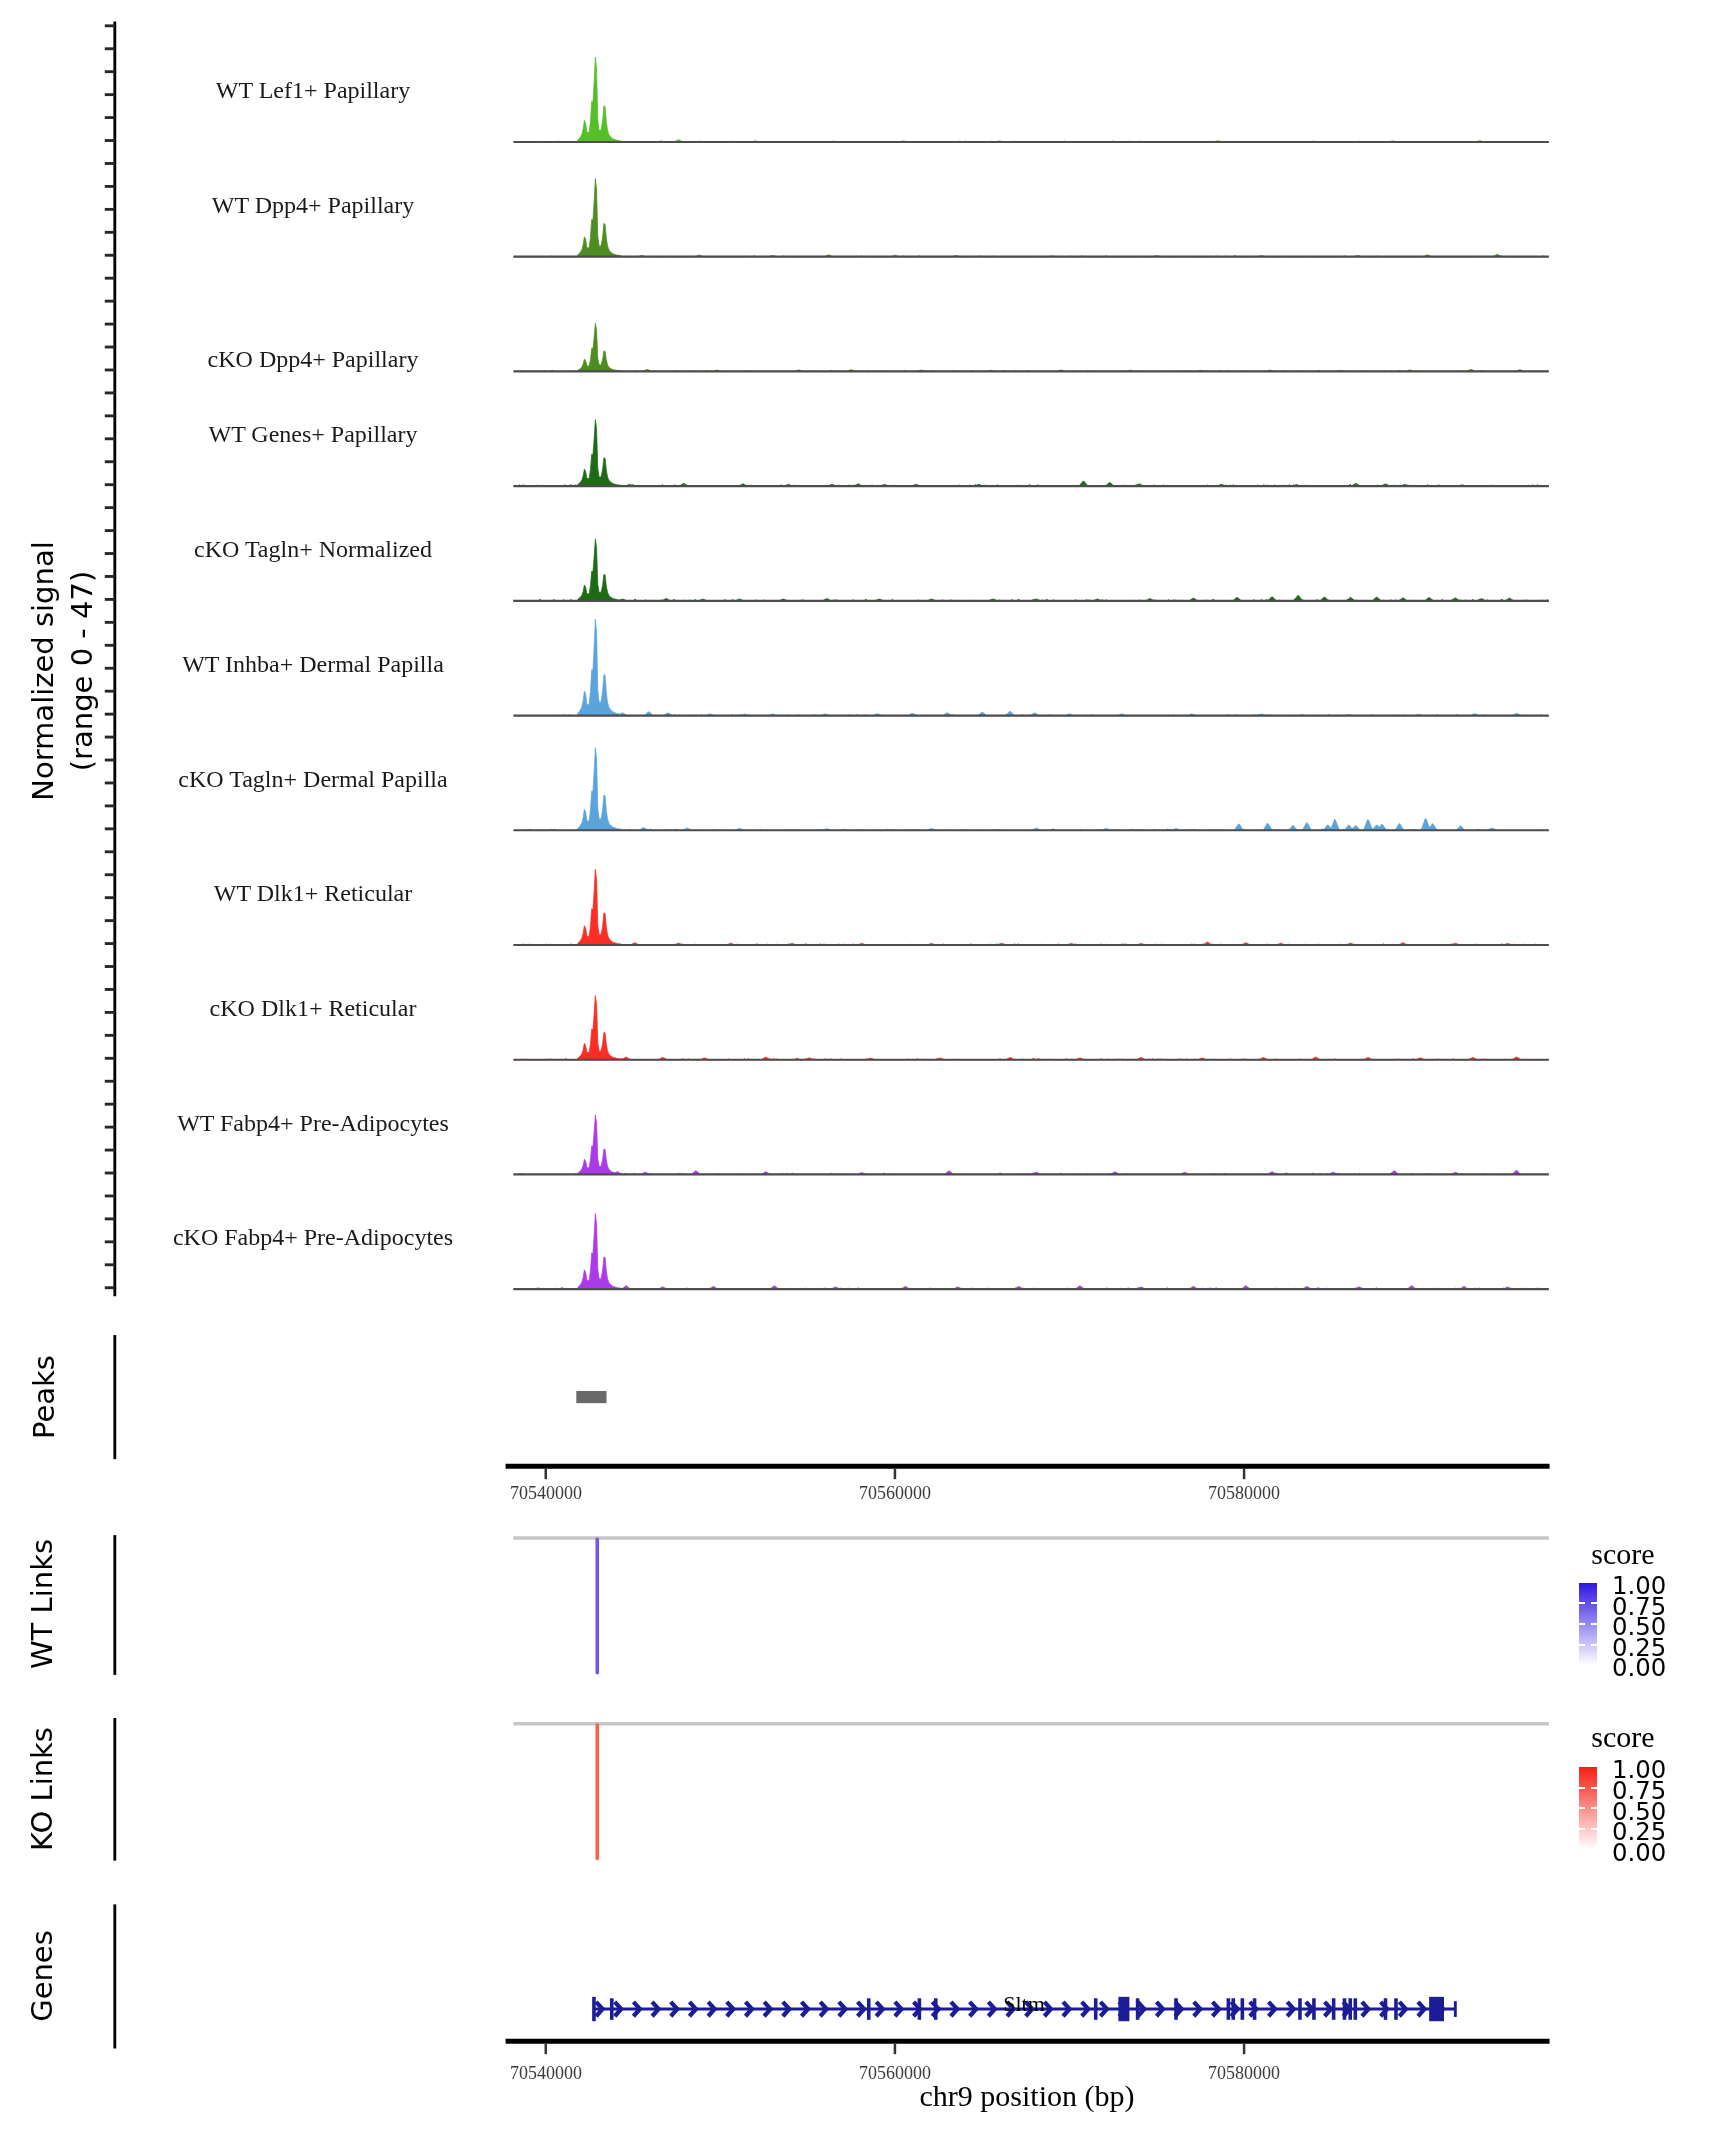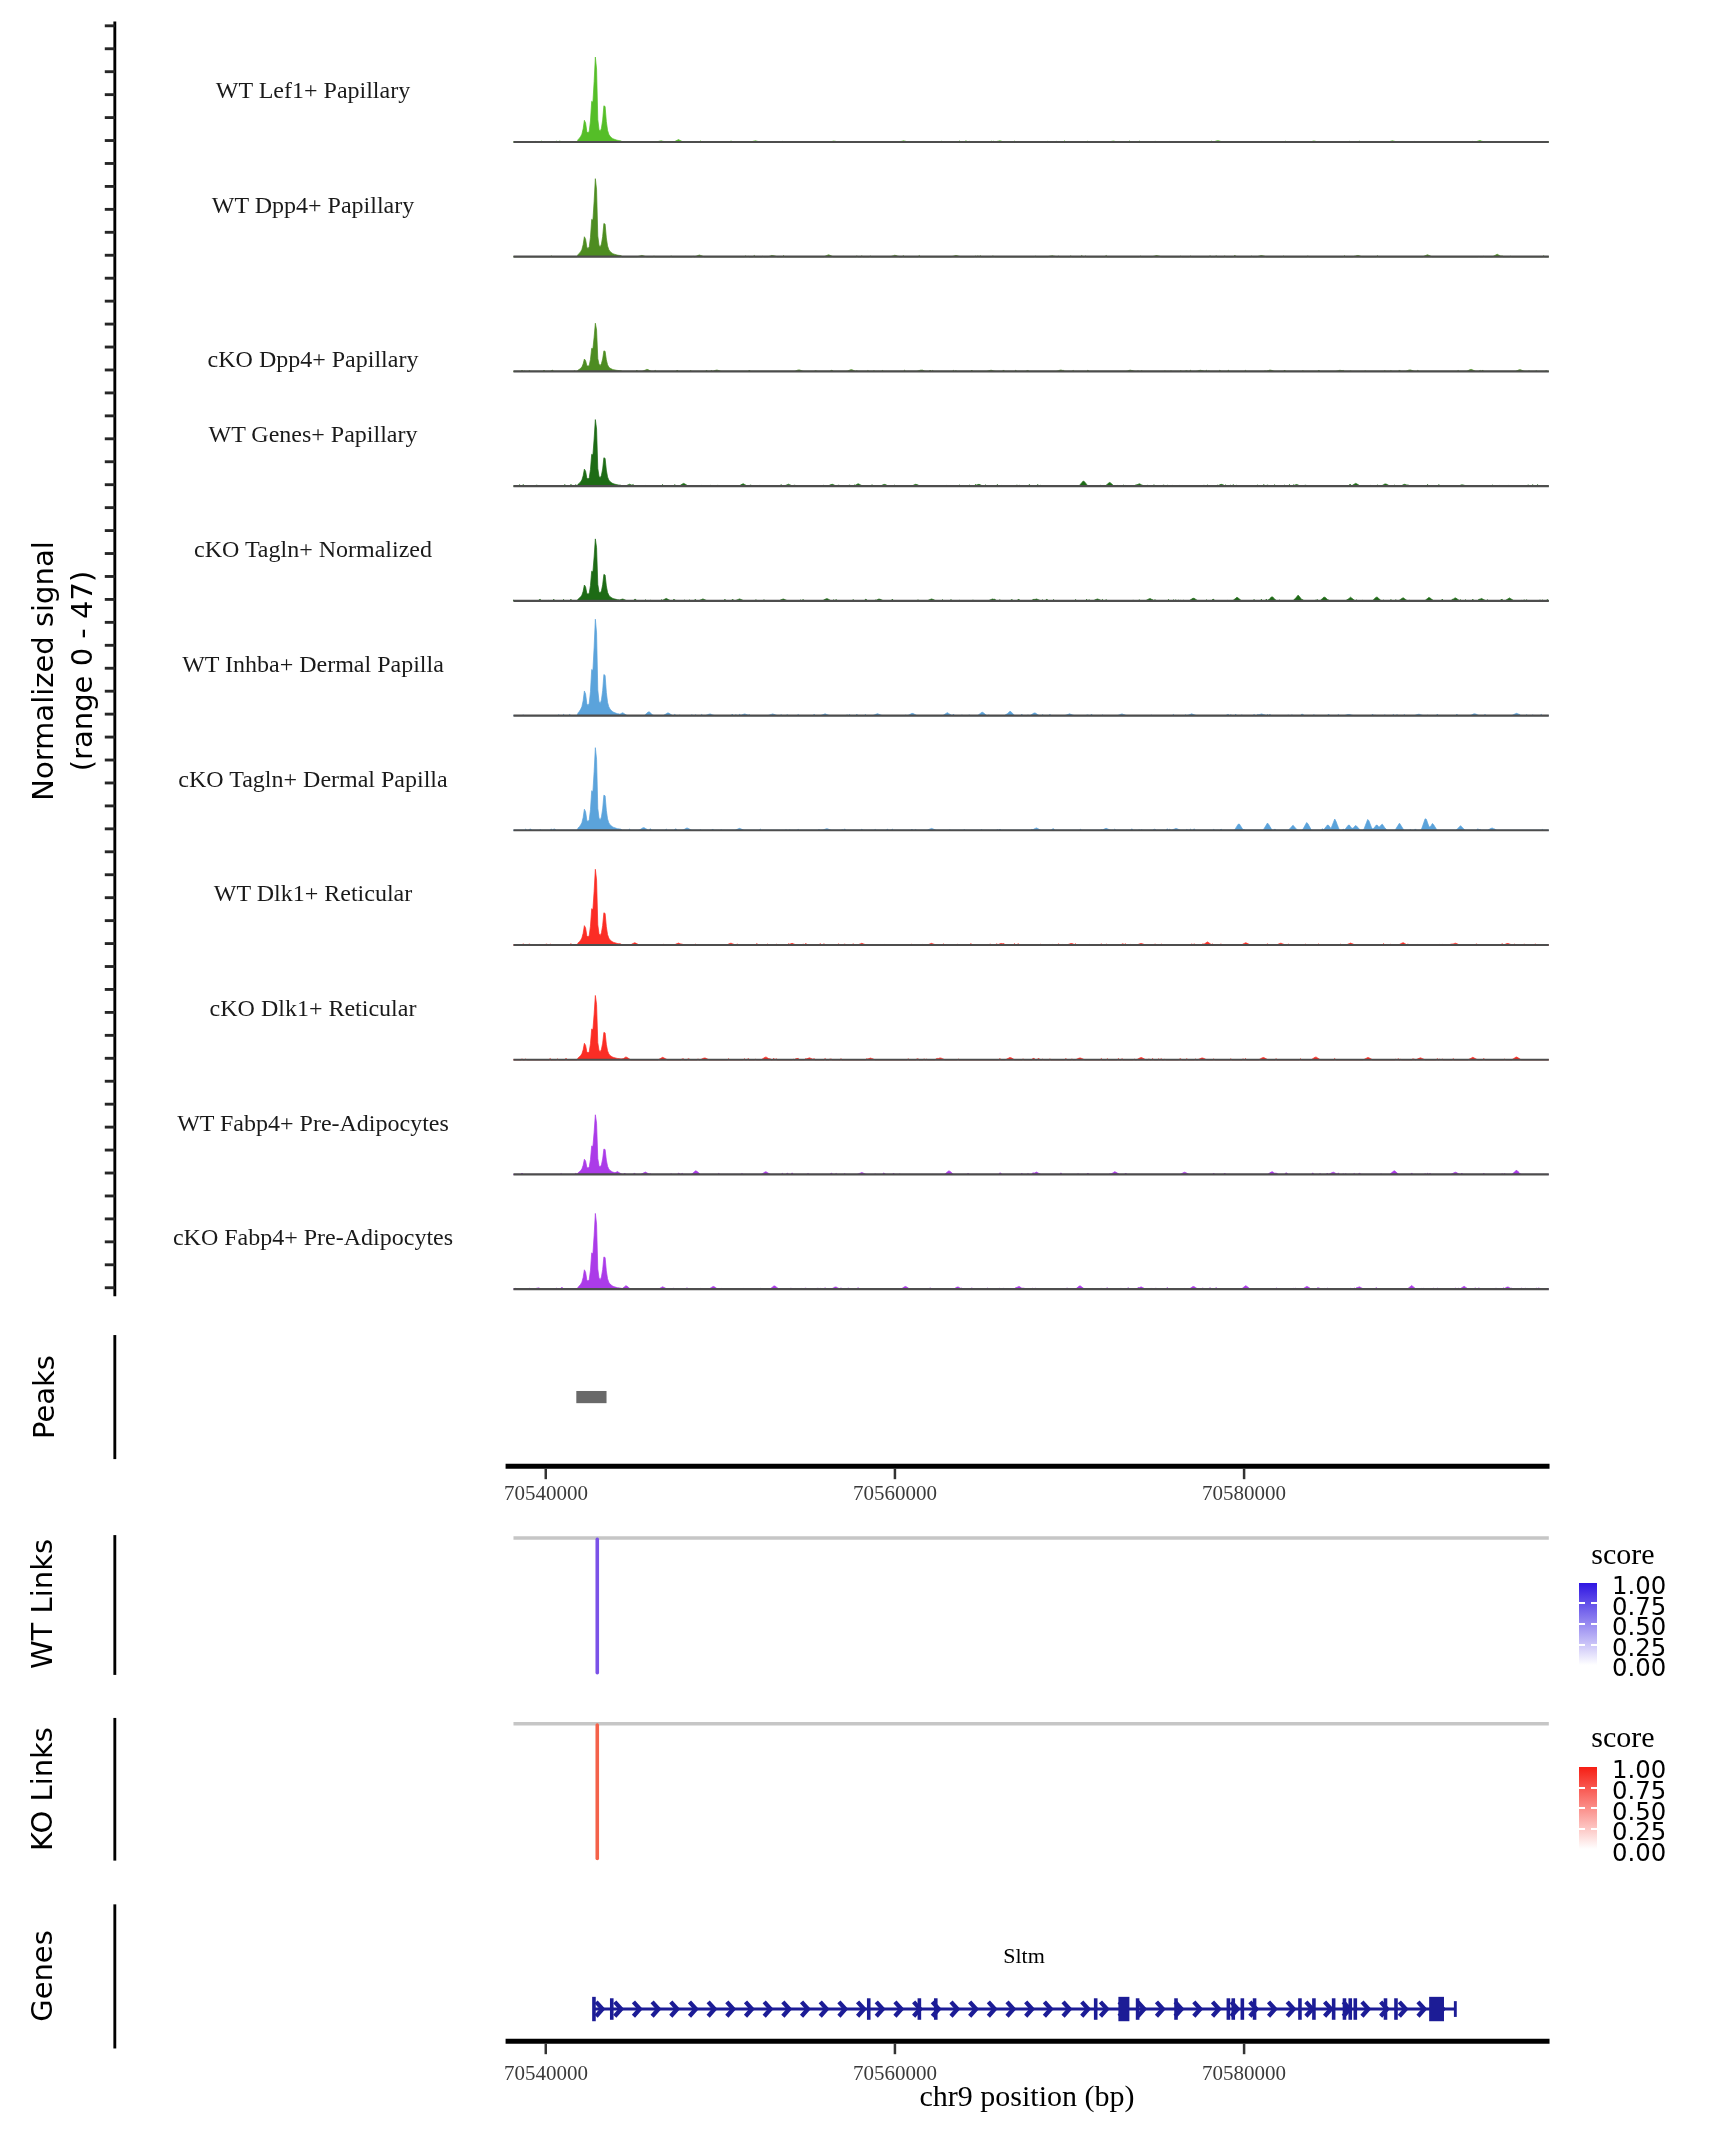--- a/index.html
+++ b/index.html
@@ -5,23 +5,23 @@
   html,body{margin:0;padding:0;background:#fff;}
   #fig{position:relative;width:1721px;height:2151px;background:#ffffff;overflow:hidden;
        font-family:"DejaVu Sans","Liberation Sans",sans-serif;color:#000;}
   #canvas{position:absolute;left:0;top:0;}
   .abs{position:absolute;}
   .ctr{transform:translate(-50%,-50%);font-family:Liberation Serif, serif;}
   .rot{transform:translate(-50%,-50%) rotate(-90deg);white-space:nowrap;}
   .ylab{font-size:29px;line-height:1.33;text-align:center;color:#000;}
   .side-label{font-size:29px;color:#000;}
   .t-label{font-size:24px;color:#1a1a1a;white-space:nowrap;}
-  .xtick{font-size:21px;color:#3a3a3a;white-space:nowrap;text-align:center;}
+  .xtick{font-size:18px;color:#3a3a3a;white-space:nowrap;text-align:center;}
   .x-title{font-size:30px;color:#000;white-space:nowrap;}
-  .gene-name{font-size:22px;color:#000;}
+  .gene-name{font-size:22px;color:#000;margin-top:48px;}
   .score-title{font-size:30px;color:#000;}
   .leg-bar{width:18px;height:82px;}
   .leg-dash{width:5.7px;height:2.2px;background:#ffffff;}
   .leg-num{font-size:24.4px;color:#000;transform:translate(0,-50%);white-space:nowrap;}
 </style>
 </head>
 <body>
 
 <div id="fig">
   <svg id="canvas" width="1721" height="2151" viewBox="0 0 2400 3000">

